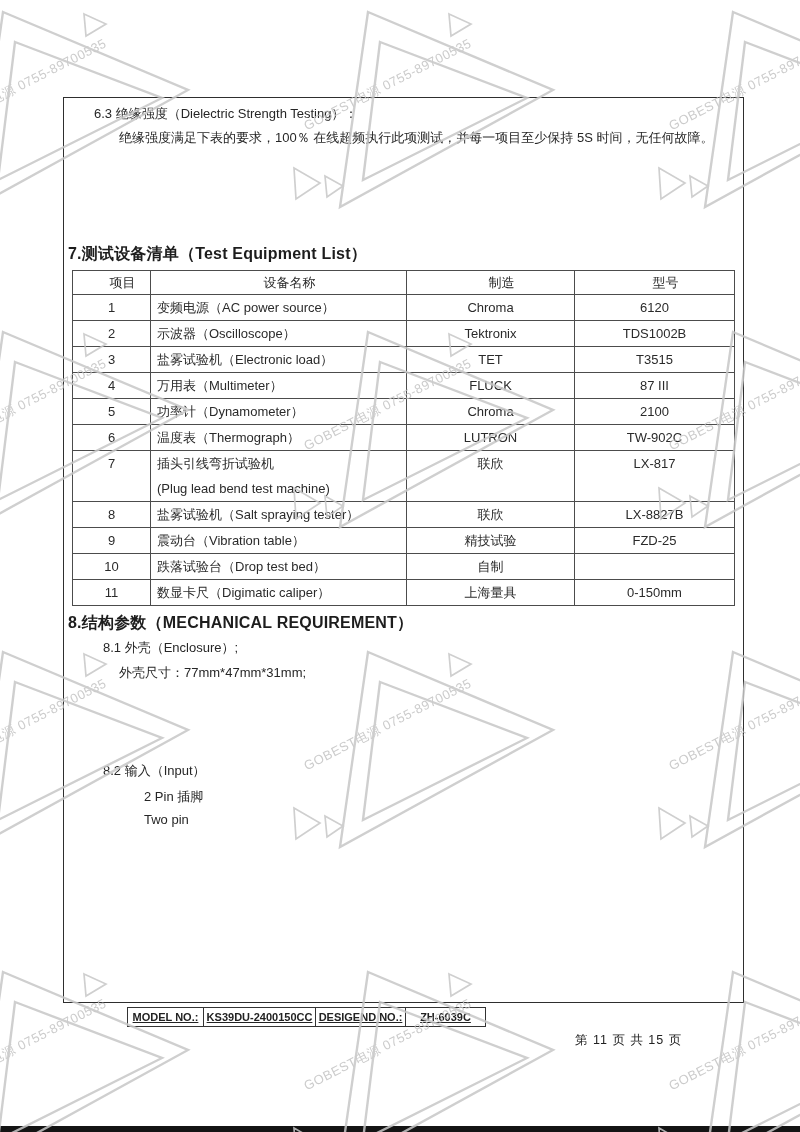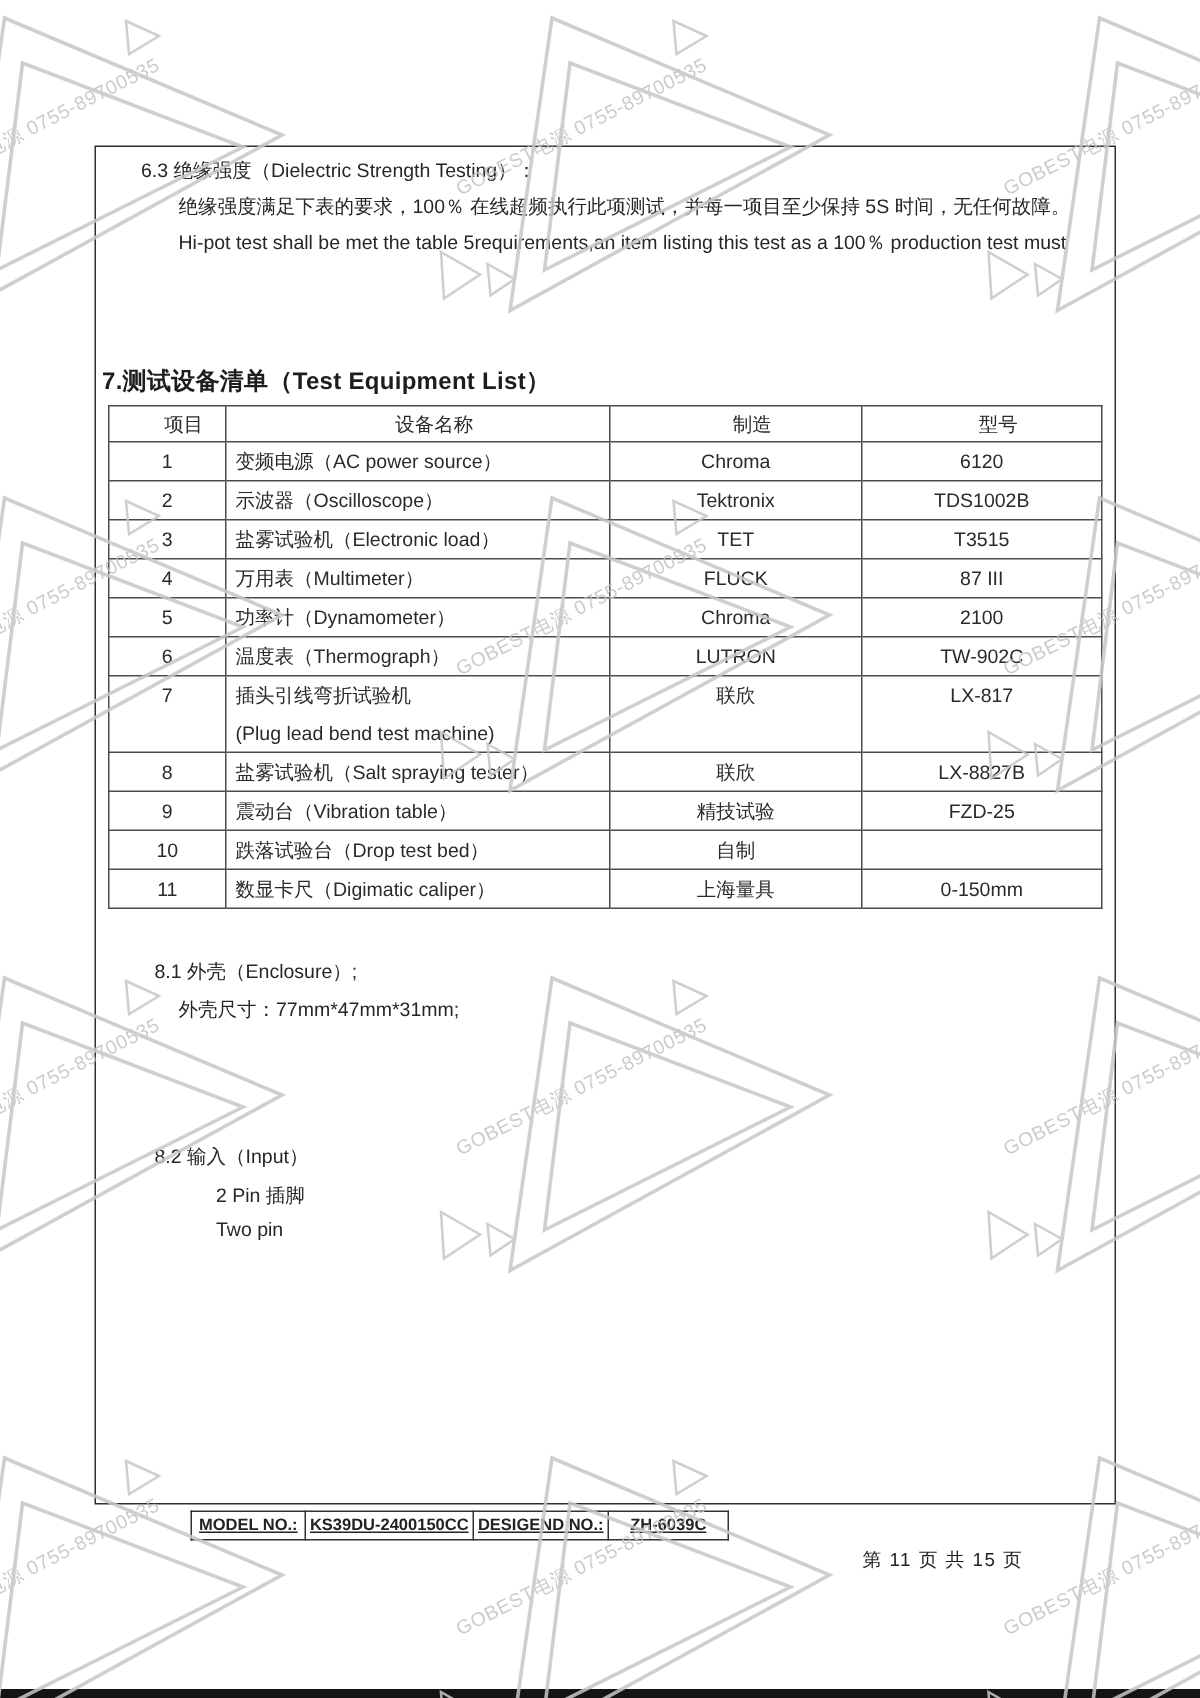--- a/index.html
+++ b/index.html
@@ -59,21 +59,20 @@
         <path d="M174,14 L196,24 L176,36 Z" stroke-width="1.7"></path>
         <path d="M19,168 L45,183 L21,199 Z" stroke-width="1.7"></path>
         <path d="M50,176 L68,186 L52,197 Z" stroke-width="1.7"></path>
       </g>
     </defs>
   </svg>
 
   <div class="content-box">
     <div class="abs body-text" style="left:12px;top:7px">6.3 绝缘强度（Dielectric Strength Testing）：</div>
     <div class="abs body-text" style="left:37px;top:31px">绝缘强度满足下表的要求，100％ 在线超频执行此项测试，并每一项目至少保持 5S 时间，无任何故障。</div>
-    <div class="abs body-text" style="left:37px;top:55px">Hi-pot test shall be met the table 5requirements,an item listing this test as a 100％ production test must</div>
 
     <div class="abs sec-title" style="left:4px;top:146px">7.测试设备清单（Test Equipment List）</div>
 
     <table class="eq">
       <colgroup>
           <col style="width:78px">
           <col style="width:256px">
           <col style="width:168px">
           <col style="width:160px">
         </colgroup>
@@ -155,20 +154,21 @@
         </tr>
         <tr>
           <td>11</td>
           <td class="name">数显卡尺（Digimatic caliper）</td>
           <td>上海量具</td>
           <td>0-150mm</td>
         </tr>
       </tbody>
     </table>
 
+    <div class="abs sec-title" style="left:4px;top:515px">8.结构参数（MECHANICAL REQUIREMENT）</div>
     <div class="abs body-text" style="left:21px;top:541px">8.1 外壳（Enclosure）;</div>
     <div class="abs body-text" style="left:37px;top:566px">外壳尺寸：77mm*47mm*31mm;</div>
     <div class="abs body-text" style="left:21px;top:664px">8.2 输入（Input）</div>
     <div class="abs body-text" style="left:62px;top:690px">2 Pin 插脚</div>
     <div class="abs body-text" style="left:62px;top:713px">Two pin</div>
   </div>
 
   <table class="ft">
     <colgroup>
         <col style="width:76px">

